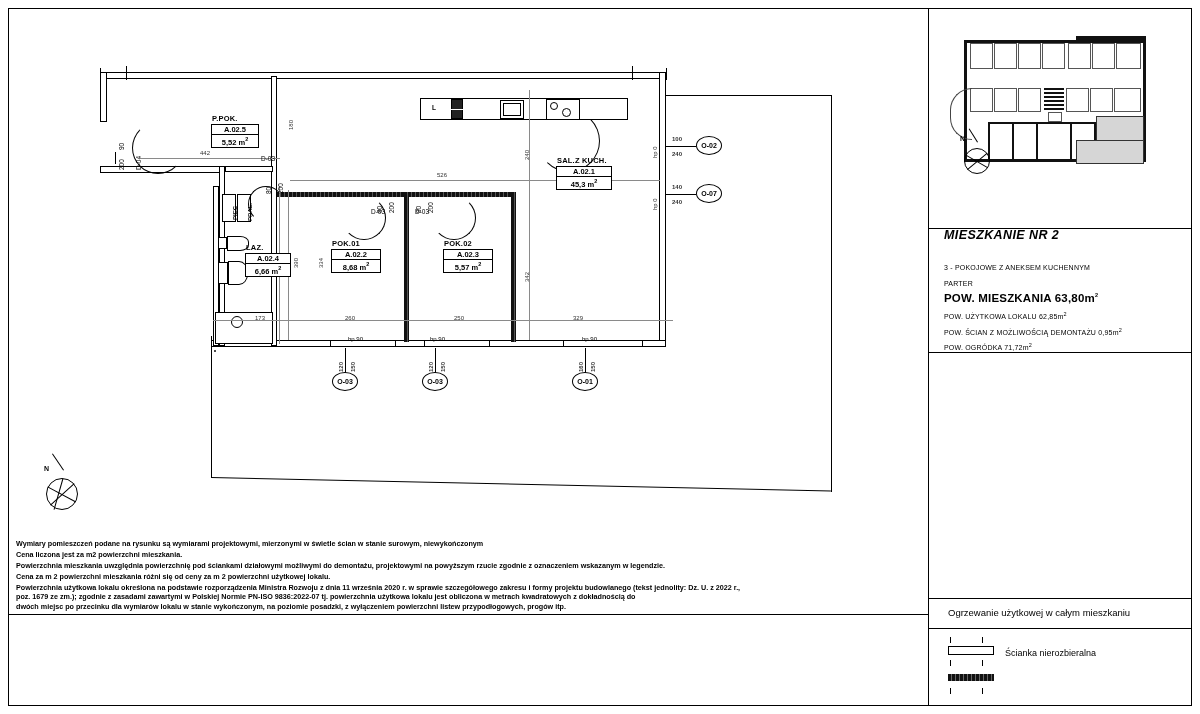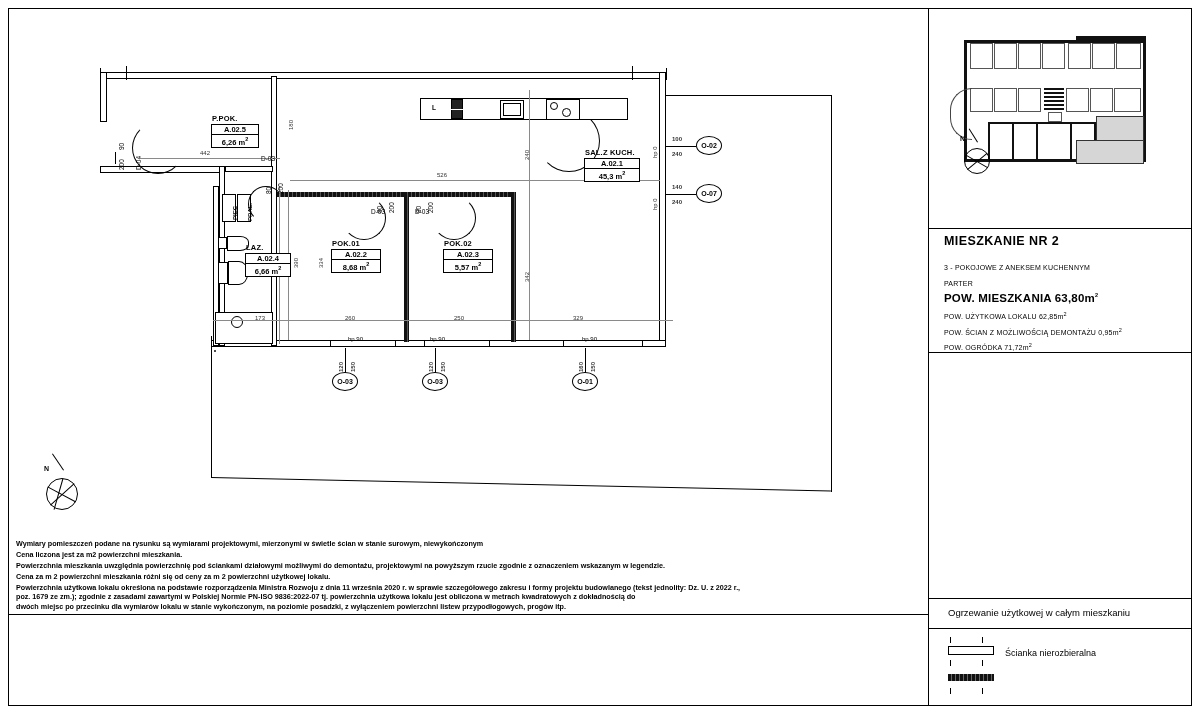--- a/index.html
+++ b/index.html
@@ -207,24 +207,24 @@
 
     <div class="vdim" style="left:288px;top:130px;">180</div>
     <div class="vdim" style="left:293px;top:268px;">390</div>
     <div class="vdim" style="left:318px;top:268px;">334</div>
     <div class="vdim" style="left:524px;top:160px;">240</div>
     <div class="vdim" style="left:524px;top:282px;">342</div>
 
     <div class="roomlabel" style="left:211px;top:114px;width:48px;">
       <div class="rname">P.POK.</div>
       <div class="rbox">A.02.5</div>
-      <div class="rbox b2"><span>6,26 m</span><span class="sup">2</span></div>
-    </div>
-
-    <div class="roomlabel" style="left:556px;top:148px;width:56px;margin-left:28px;">
+      <div class="rbox b2"><span>5,52 m</span><span class="sup">2</span></div>
+    </div>
+
+    <div class="roomlabel" style="left:556px;top:156px;width:56px;">
       <div class="rname">SAL.Z KUCH.</div>
       <div class="rbox">A.02.1</div>
       <div class="rbox b2"><span>45,3 m</span><span class="sup">2</span></div>
     </div>
 
     <div class="roomlabel" style="left:331px;top:239px;width:50px;">
       <div class="rname">POK.01</div>
       <div class="rbox">A.02.2</div>
       <div class="rbox b2"><span>8,68 m</span><span class="sup">2</span></div>
     </div>
@@ -352,21 +352,21 @@
     <div class="kp" style="left:-8px;top:58px;width:22px;height:52px;border:1.2px solid #444;border-right:none;border-radius:26px 0 0 26px;"></div>
 
     <div class="compass-ring" style="left:6px;top:118px;width:26px;height:26px;"></div>
     <div class="line" style="left:6px;top:131px;width:26px;height:1px;transform-origin:13px 0;transform:rotate(-40deg);"></div>
     <div class="line" style="left:6px;top:131px;width:26px;height:1px;transform-origin:13px 0;transform:rotate(30deg);"></div>
     <div class="line" style="left:4px;top:112px;width:16px;height:1px;transform-origin:16px 0;transform:rotate(58deg);"></div>
     <div class="compass-n" style="left:2px;top:105px;">N</div>
   </div>
 
   <div>
-    <div class="info info-title" style="top:234px;">MIESZKANIE NR 2</div>
+    <div class="info info-title" style="top:228px;font-style:italic;">MIESZKANIE NR 2</div>
     <div class="info info-sub" style="top:264px;">3 - POKOJOWE Z ANEKSEM KUCHENNYM</div>
     <div class="info info-sub" style="top:280px;">PARTER</div>
     <div class="info info-big" style="top:292px;">
       <span>POW. MIESZKANIA 63,80m</span><span class="sup">2</span>
     </div>
     <div class="info info-sub" style="top:311px;">
       <span>POW. UŻYTKOWA LOKALU 62,85m</span><span class="sup">2</span>
     </div>
     <div class="info info-sub" style="top:327px;">
       <span>POW. ŚCIAN Z MOŻLIWOŚCIĄ DEMONTAŻU 0,95m</span><span class="sup">2</span>

